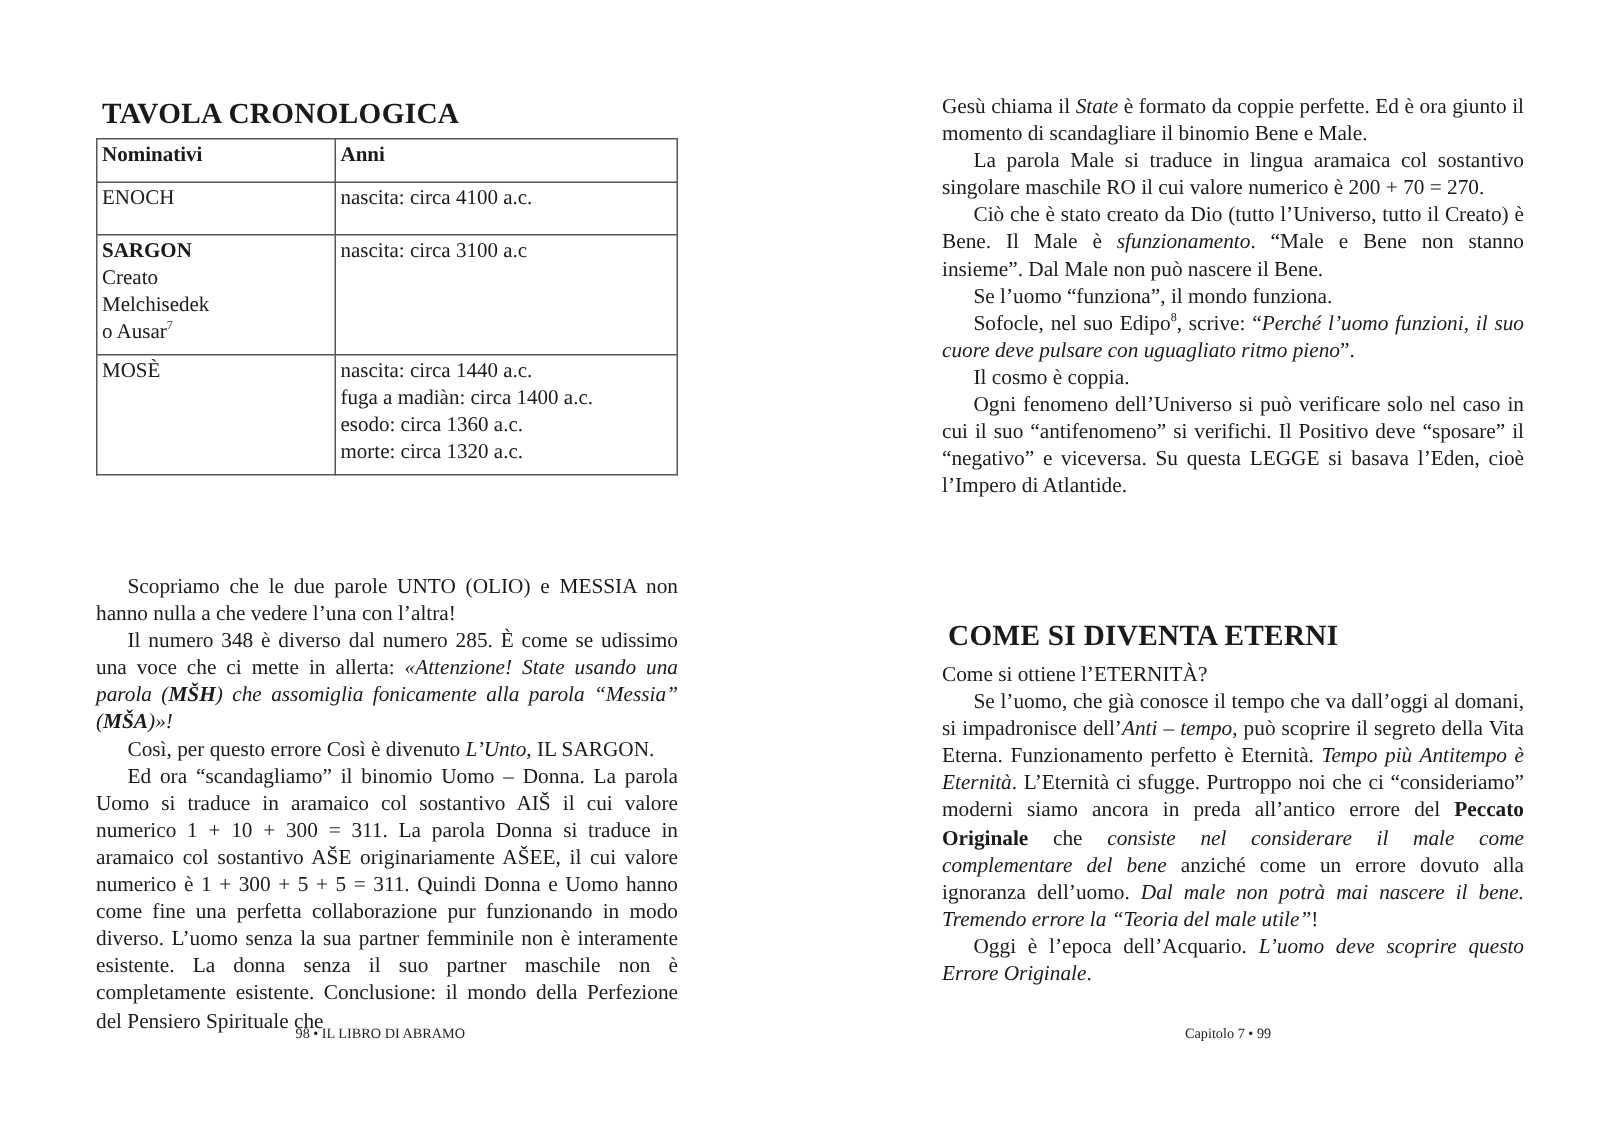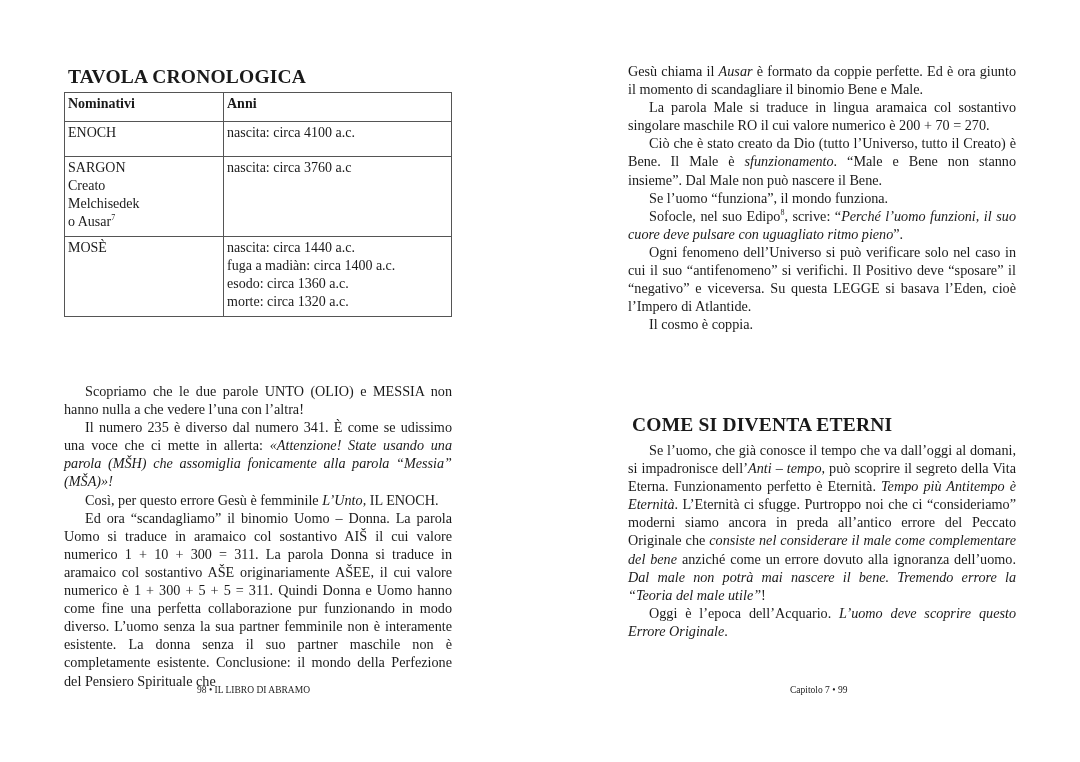--- a/index.html
+++ b/index.html
@@ -18,21 +18,21 @@
       position: absolute; left: 64px; top: 92px; width: 388px;
       border-collapse: collapse; font-size: 14px; line-height: 18px;
     }
     table.chrono td, table.chrono th {
       border: 1px solid #555; vertical-align: top; text-align: left; padding: 2px 3px 5px 3px;
       font-weight: normal;
     }
     table.chrono th { font-weight: bold; height: 21px; }
     table.chrono td.col1 { width: 152px; }
     table.chrono td.row-simple { height: 27px; }
-    .b { font-weight: normal; }
+    .b { font-weight: bold; }
     .body-text {
       position: absolute; font-size: 14.2px; line-height: 18.1px; text-align: justify;
       margin: 0;
     }
     .left-body { left: 64px; top: 382px; width: 388px; }
     .right-body1 { left: 88px; top: 62px; width: 388px; }
     .right-body2 { left: 88px; top: 441px; width: 388px; }
     .p { margin: 0; text-indent: 21px; }
     .p.noindent { text-indent: 0; }
     .it { font-style: italic; }
@@ -58,56 +58,57 @@
       <td class="col1 row-simple b">ENOCH</td>
       <td>nascita: circa 4100 a.c.</td>
     </tr>
     <tr>
       <td class="col1">
         <div class="b">SARGON</div>
         <div>Creato</div>
         <div>Melchisedek</div>
         <div><span>o Ausar</span><sup>7</sup></div>
       </td>
-      <td>nascita: circa 3760 a.c</td>
+      <td>nascita: circa 3100 a.c</td>
     </tr>
     <tr>
       <td class="col1 b">MOSÈ</td>
       <td>
         <div>nascita: circa 1440 a.c.</div>
         <div>fuga a madiàn: circa 1400 a.c.</div>
         <div>esodo: circa 1360 a.c.</div>
         <div>morte: circa 1320 a.c.</div>
       </td>
     </tr>
   </tbody>
     </table>
 
   <div class="body-text left-body">
     <p class="p">Scopriamo che le due parole UNTO (OLIO) e MESSIA non hanno nulla a che vedere l’una con l’altra!</p>
-    <p class="p"><span>Il numero 235 è diverso dal numero 341. È  come se udissimo una voce che ci mette in allerta: </span><span class="it">«Attenzione! State usando una parola (</span><span class="it b">MŠH</span><span class="it">) che assomiglia fonicamente alla parola “Messia” (</span><span class="it b">MŠA</span><span class="it">)»!</span></p>
-    <p class="p"><span>Così, per questo errore Gesù è femminile </span><span class="it">L’Unto,</span><span> IL ENOCH.</span></p>
+    <p class="p"><span>Il numero 348 è diverso dal numero 285. È  come se udissimo una voce che ci mette in allerta: </span><span class="it">«Attenzione! State usando una parola (</span><span class="it b">MŠH</span><span class="it">) che assomiglia fonicamente alla parola “Messia” (</span><span class="it b">MŠA</span><span class="it">)»!</span></p>
+    <p class="p"><span>Così, per questo errore Così è divenuto </span><span class="it">L’Unto,</span><span> IL SARGON.</span></p>
     <p class="p">Ed ora “scandagliamo” il binomio Uomo – Donna. La parola Uomo si traduce in aramaico col sostantivo AIŠ il cui valore numerico 1 + 10 + 300 = 311. La parola Donna si traduce in aramaico col sostantivo AŠE originariamente AŠEE, il cui valore numerico è 1 + 300 + 5 + 5 = 311. Quindi Donna e Uomo hanno come fine una perfetta collaborazione pur funzionando in modo diverso. L’uomo senza la sua partner femminile non è interamente esistente. La donna senza il suo partner maschile non è completamente esistente. Conclusione: il mondo della Perfezione del Pensiero Spirituale che</p>
   </div>
 
   <div class="footer left-footer">98  •  IL LIBRO DI ABRAMO</div>
 </div>
 
 <div class="page page-right">
   <div class="body-text right-body1">
-    <p class="p noindent"><span>Gesù chiama il </span><span class="it">Ausar</span><span> è formato da coppie perfette. Ed è ora giunto il momento di scandagliare il binomio Bene e Male.</span></p>
+    <p class="p noindent"><span>Gesù chiama il </span><span class="it">State</span><span> è formato da coppie perfette. Ed è ora giunto il momento di scandagliare il binomio Bene e Male.</span></p>
     <p class="p">La parola Male si traduce in lingua aramaica col sostantivo singolare maschile RO il cui valore numerico è 200 + 70 = 270.</p>
     <p class="p"><span>Ciò che è stato creato da Dio (tutto l’Universo, tutto il Creato) è Bene. Il Male è </span><span class="it">sfunzionamento</span><span>. “Male e Bene non stanno insieme”. Dal Male non può nascere il Bene.</span></p>
     <p class="p">Se l’uomo “funziona”, il mondo funziona.</p>
     <p class="p"><span>Sofocle, nel suo Edipo</span><sup>8</sup><span>, scrive: “</span><span class="it">Perché l’uomo funzioni, il suo cuore deve pulsare con uguagliato ritmo pieno</span><span>”.</span></p>
+    <p class="p">Il cosmo è coppia.</p>
     <p class="p">Ogni fenomeno dell’Universo si può verificare solo nel caso in cui il suo “antifenomeno” si verifichi. Il Positivo deve “sposare” il “negativo” e viceversa. Su questa LEGGE si basava l’Eden, cioè l’Impero di Atlantide.</p>
-    <p class="p">Il cosmo è coppia.</p>
   </div>
 
   <h2 class="heading right-heading">COME SI DIVENTA ETERNI</h2>
 
   <div class="body-text right-body2">
+    <p class="p noindent">Come si ottiene l’ETERNITÀ?</p>
     <p class="p"><span>Se l’uomo, che già conosce il tempo che va dall’oggi al domani, si impadronisce dell’</span><span class="it">Anti – tempo,</span><span> può scoprire il segreto della Vita Eterna. Funzionamento perfetto è Eternità. </span><span class="it">Tempo più Antitempo è Eternità</span><span>. L’Eternità ci sfugge. Purtroppo noi che ci “consideriamo” moderni siamo ancora in preda all’antico errore del </span><span class="b">Peccato Originale</span><span> che </span><span class="it">consiste nel considerare il male come complementare del bene</span><span> anziché come un errore dovuto alla ignoranza dell’uomo. </span><span class="it">Dal male non potrà mai nascere il bene. Tremendo errore la “Teoria del male utile”</span><span>!</span></p>
     <p class="p"><span>Oggi è l’epoca dell’Acquario. </span><span class="it">L’uomo deve scoprire questo Errore Originale</span><span>.</span></p>
   </div>
 
   <div class="footer right-footer">Capitolo 7  •  99</div>
 </div>
 
 </body></html>

